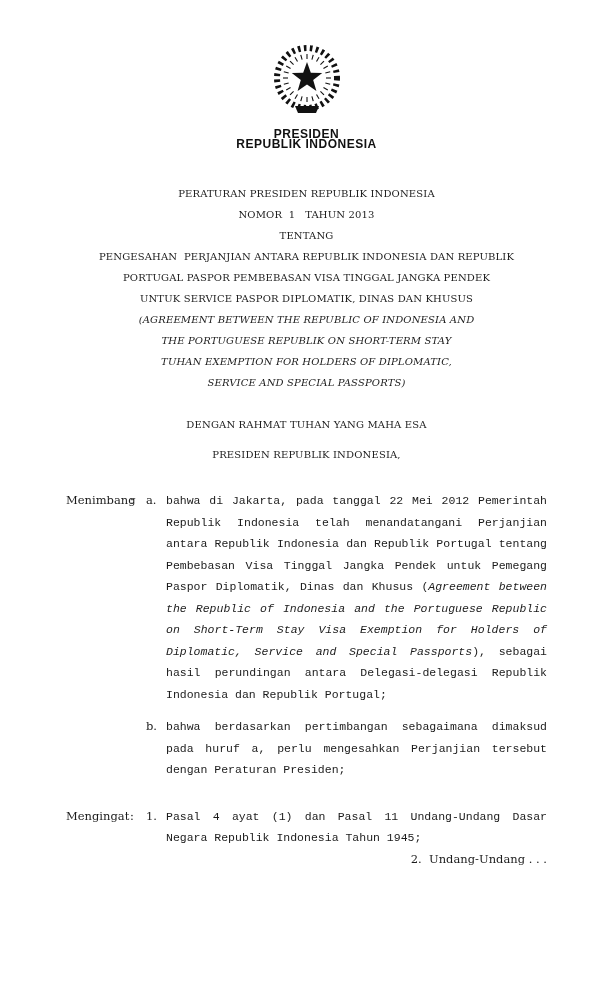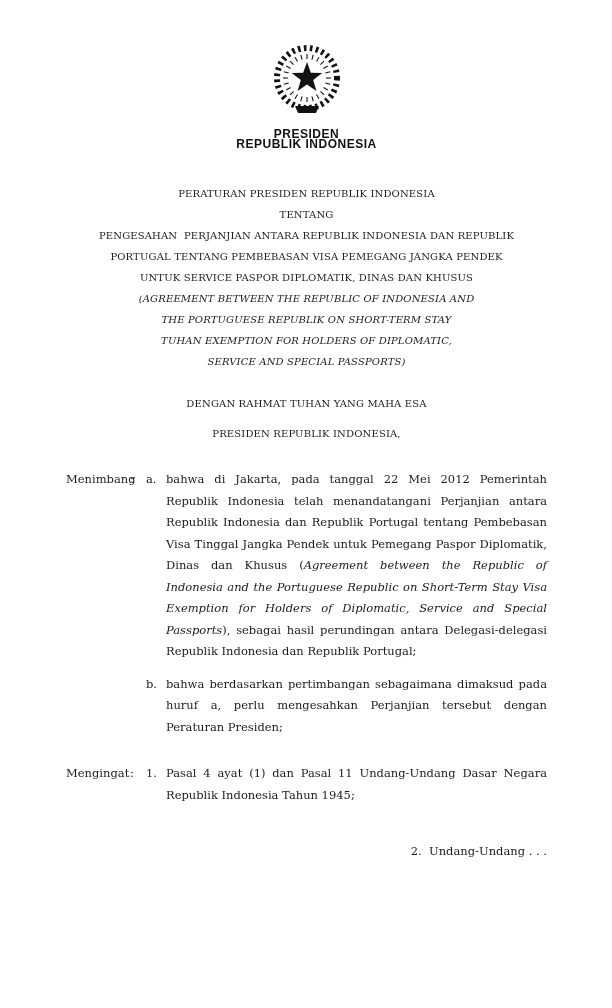--- a/index.html
+++ b/index.html
@@ -42,24 +42,23 @@
     font-size: 11.5px;
     line-height: 21.5px;
   }
   .row { display: flex; align-items: flex-start; }
   .row .label { width: 64px; flex: none; }
   .row .colon { width: 16px; flex: none; }
   .row .items { flex: 1; min-width: 0; }
   .item { display: flex; align-items: flex-start; margin-bottom: 11px; }
   .item:last-child { margin-bottom: 0; }
   .item .marker { width: 20px; flex: none; }
-  .item .text { flex: 1; min-width: 0; text-align: justify; }
+  .item .text { flex: 1; min-width: 0; text-align: justify; font-family: Liberation Mono, monospace; }
   .row-mengingat { margin-top: 25px; }
   .continuation {
-    margin-top: 35px;
     text-align: right;
     white-space: pre-wrap;
   }
 </style>
 </head>
 <body>
 
 <div class="page">
 
   <header class="letterhead">
@@ -99,23 +98,24 @@
       <path d="M40 68 L64 68 L61 75 L43 75 Z" fill="#121212"></path>
     </svg>
     <div class="lh-caption">
       <div>PRESIDEN</div>
       <div>REPUBLIK INDONESIA</div>
     </div>
   </header>
 
   <section class="title-block">
     <div class="t-line">PERATURAN PRESIDEN REPUBLIK INDONESIA</div>
+    <div class="t-line">NOMOR  1   TAHUN 2013</div>
     <div class="t-line">TENTANG</div>
     <div class="t-line">PENGESAHAN  PERJANJIAN ANTARA REPUBLIK INDONESIA DAN REPUBLIK</div>
-    <div class="t-line">PORTUGAL TENTANG PEMBEBASAN VISA PEMEGANG JANGKA PENDEK</div>
+    <div class="t-line">PORTUGAL PASPOR PEMBEBASAN VISA TINGGAL JANGKA PENDEK</div>
     <div class="t-line">UNTUK SERVICE PASPOR DIPLOMATIK, DINAS DAN KHUSUS</div>
     <div class="t-line italic">(AGREEMENT BETWEEN THE REPUBLIC OF INDONESIA AND</div>
     <div class="t-line italic">THE PORTUGUESE REPUBLIK ON SHORT-TERM STAY</div>
     <div class="t-line italic">TUHAN EXEMPTION FOR HOLDERS OF DIPLOMATIC,</div>
     <div class="t-line italic">SERVICE AND SPECIAL PASSPORTS)</div>
     <div class="t-line invocation">DENGAN RAHMAT TUHAN YANG MAHA ESA</div>
     <div class="t-line issuer">PRESIDEN REPUBLIK INDONESIA,</div>
   </section>
 
   <section class="body-block">

